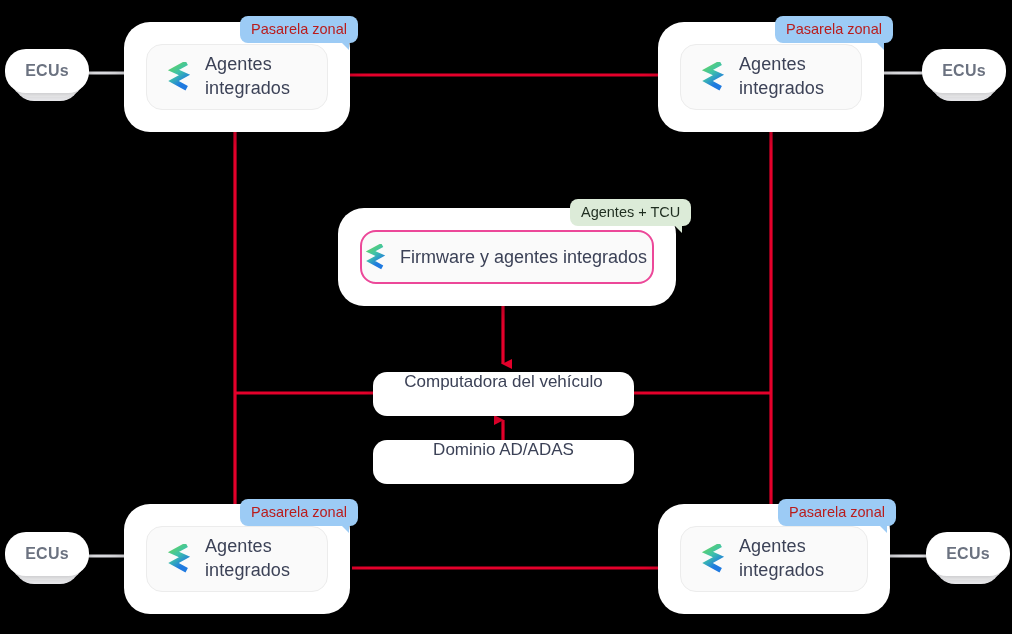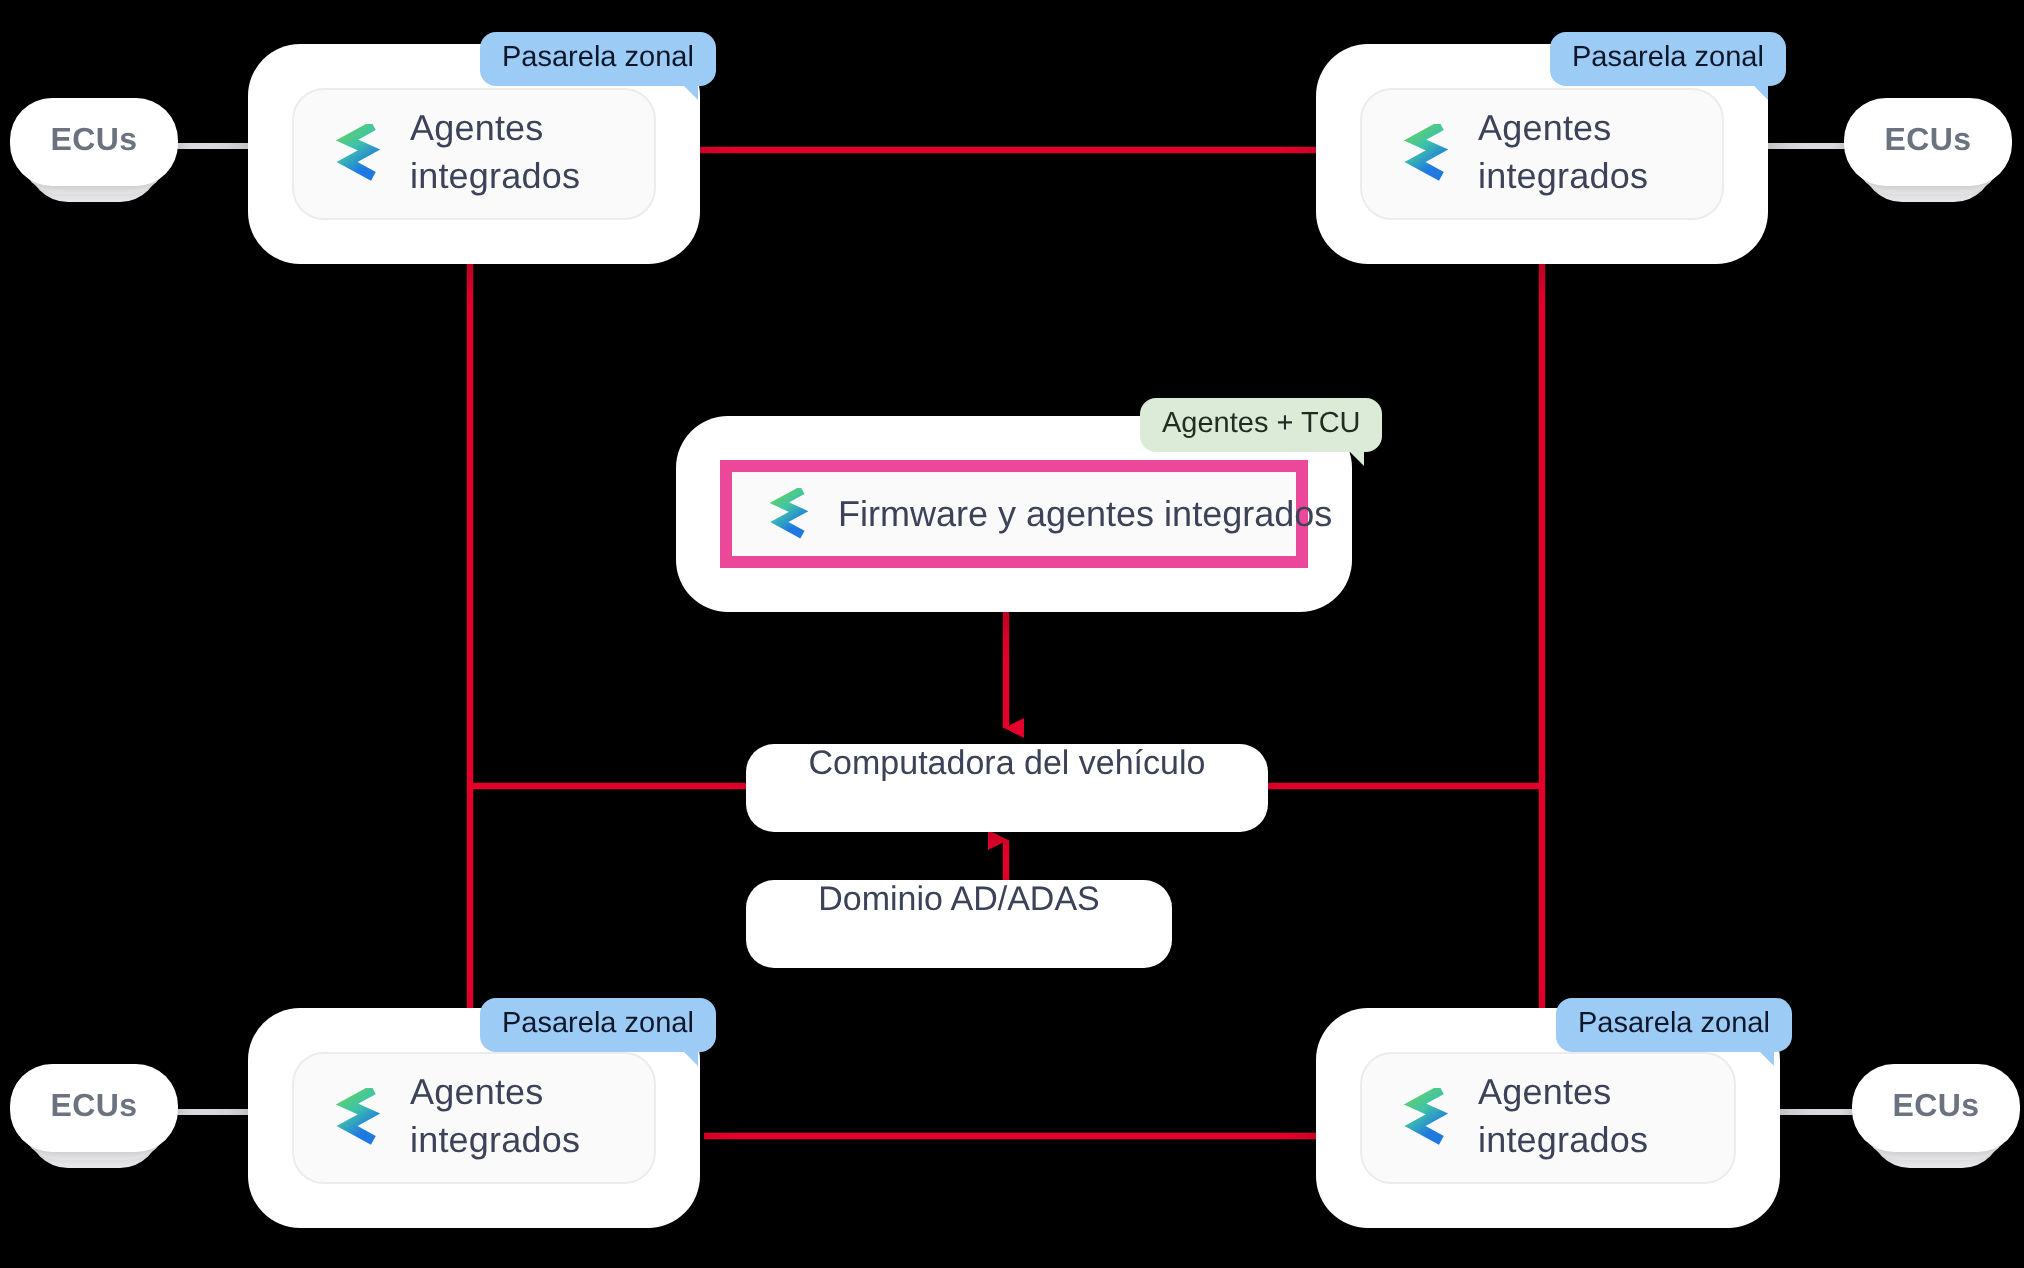--- a/index.html
+++ b/index.html
@@ -48,22 +48,22 @@
   }
 
   
   .cabin-panel {
     position: absolute; z-index: 3;
     background: #ffffff; border-radius: 26px;
     box-shadow: 0 6px 18px rgba(0,0,0,0.22);
   }
   .cabin-inner {
     position: absolute; left: 22px; right: 22px; top: 22px; bottom: 22px;
-    background: #fafafa; border: 6px solid #ec4899; border-radius: 0;
-    display: flex; align-items: center; gap: 14px; padding: 0 18px;
+    background: #fafafa; border: 2px solid #ec4899; border-radius: 16px;
+    display: flex; align-items: center; gap: 14px; padding: 0 3px;
   }
   .cabin-inner .label { color: #3c4257; font-size: 18px; white-space: nowrap; }
 
   
   .ecu {
     position: absolute; z-index: 3;
     width: 84px; height: 52px;
   }
   .ecu .sheet {
     position: absolute; background: #ffffff; border-radius: 21px;
@@ -77,21 +77,21 @@
   }
   .ecu .txt { color: #6b7280; font-size: 16px; font-weight: 700; letter-spacing: .2px; }
 
   
   .badge {
     position: absolute; z-index: 5;
     padding: 5px 11px 6px;
     border-radius: 8px;
     font-size: 14.5px;
     white-space: nowrap;
-    color: #0f172a;
+    color: #b91c1c;
   }
   .badge.blue  { background: #9ccbf5; }
   .badge.green { background: #dcebd8; color:#1f2e20; }
   .badge .tail {
     position: absolute; width: 0; height: 0; bottom: -7px; right: 9px;
     border-left: 9px solid transparent;
     border-top: 9px solid #9ccbf5;
   }
   .badge.green .tail { border-top-color: #dcebd8; }
 
@@ -195,21 +195,21 @@
     </div>
   </div>
   <div class="badge green" style="left:570px; top:199px;">
     <span>Agentes + TCU</span>
     <span class="tail"></span>
   </div>
 
   <div class="card" style="left:373px; top:372px; width:261px; height:44px;">
     <span>Computadora del vehículo</span>
   </div>
-  <div class="card" style="left:373px; top:440px; width:213px; height:44px;">
+  <div class="card" style="left:373px; top:440px; width:261px; height:44px;">
     <span>Dominio AD/ADAS</span>
   </div>
 
   <div class="panel" style="left:124px; top:504px; width:226px; height:110px;">
     <div class="panel-inner">
       <svg class="logo" viewBox="0 0 24 30">
         <path d="M17.5 2 L6.5 8 L17.5 13 L6.5 19 L17.5 25" fill="none" stroke="url(#lg)" stroke-width="5" stroke-linecap="square"></path>
       </svg>
       <span class="label">Agentes integrados</span>
     </div>

